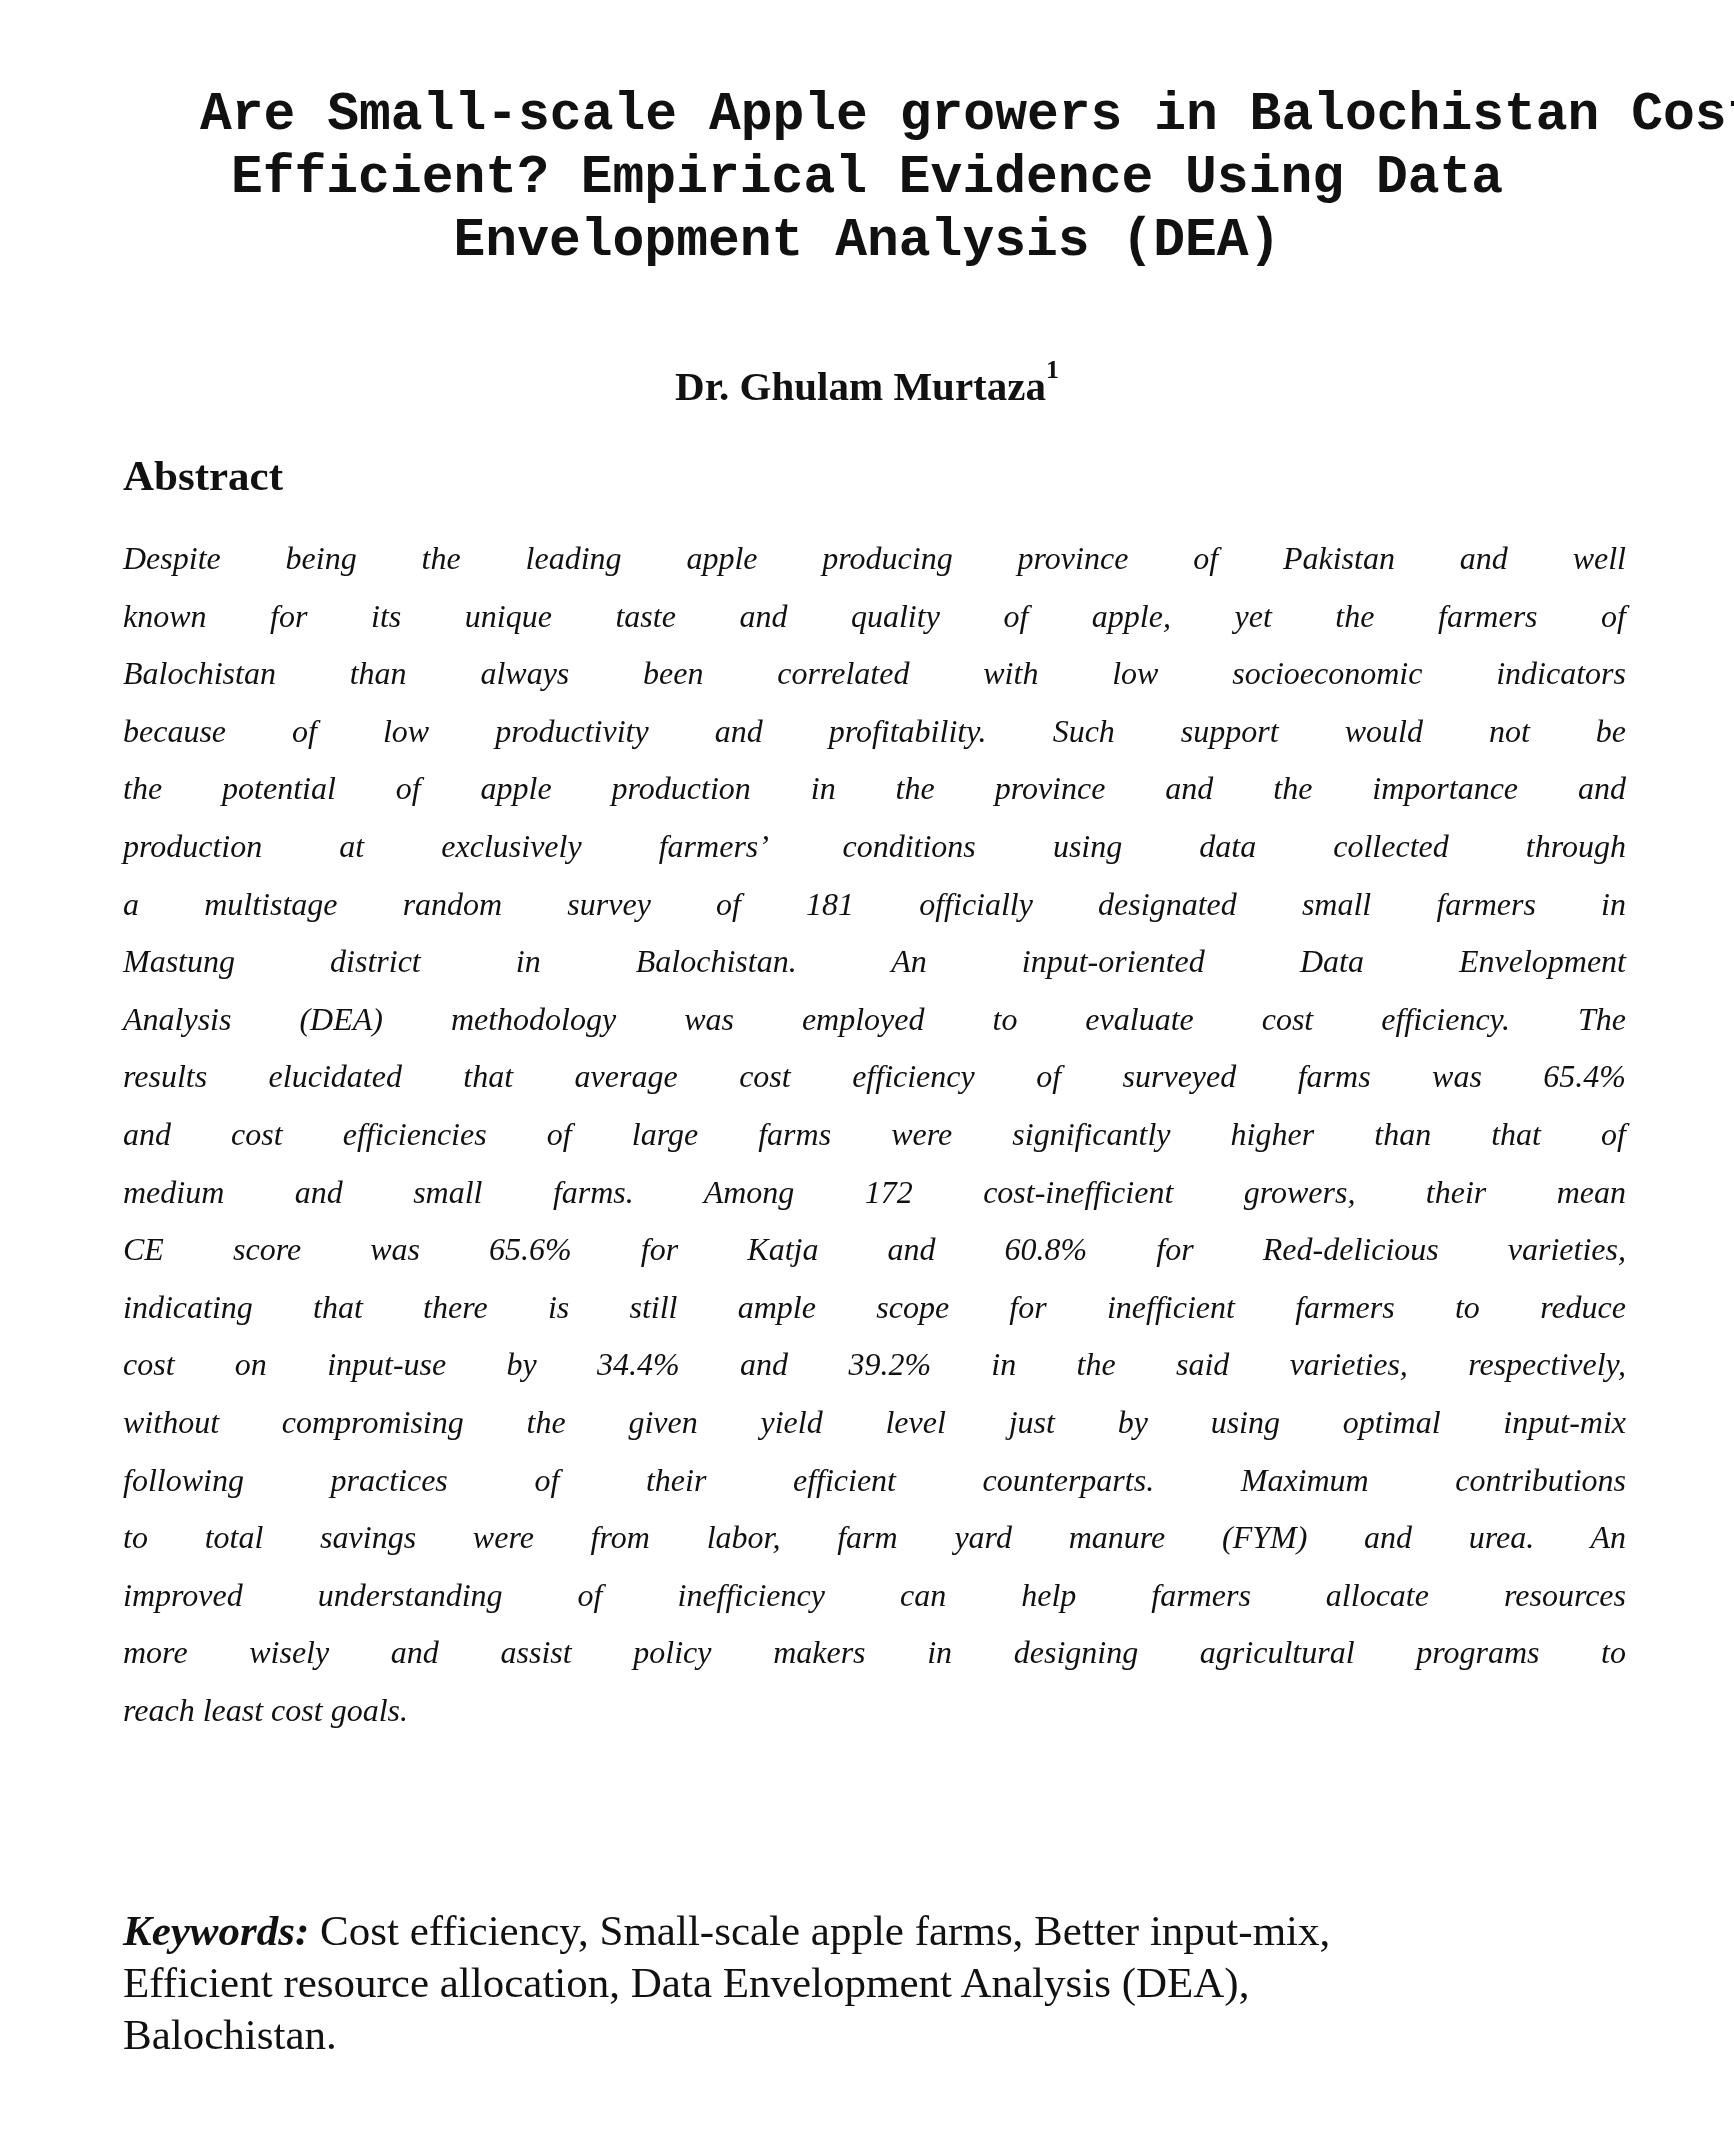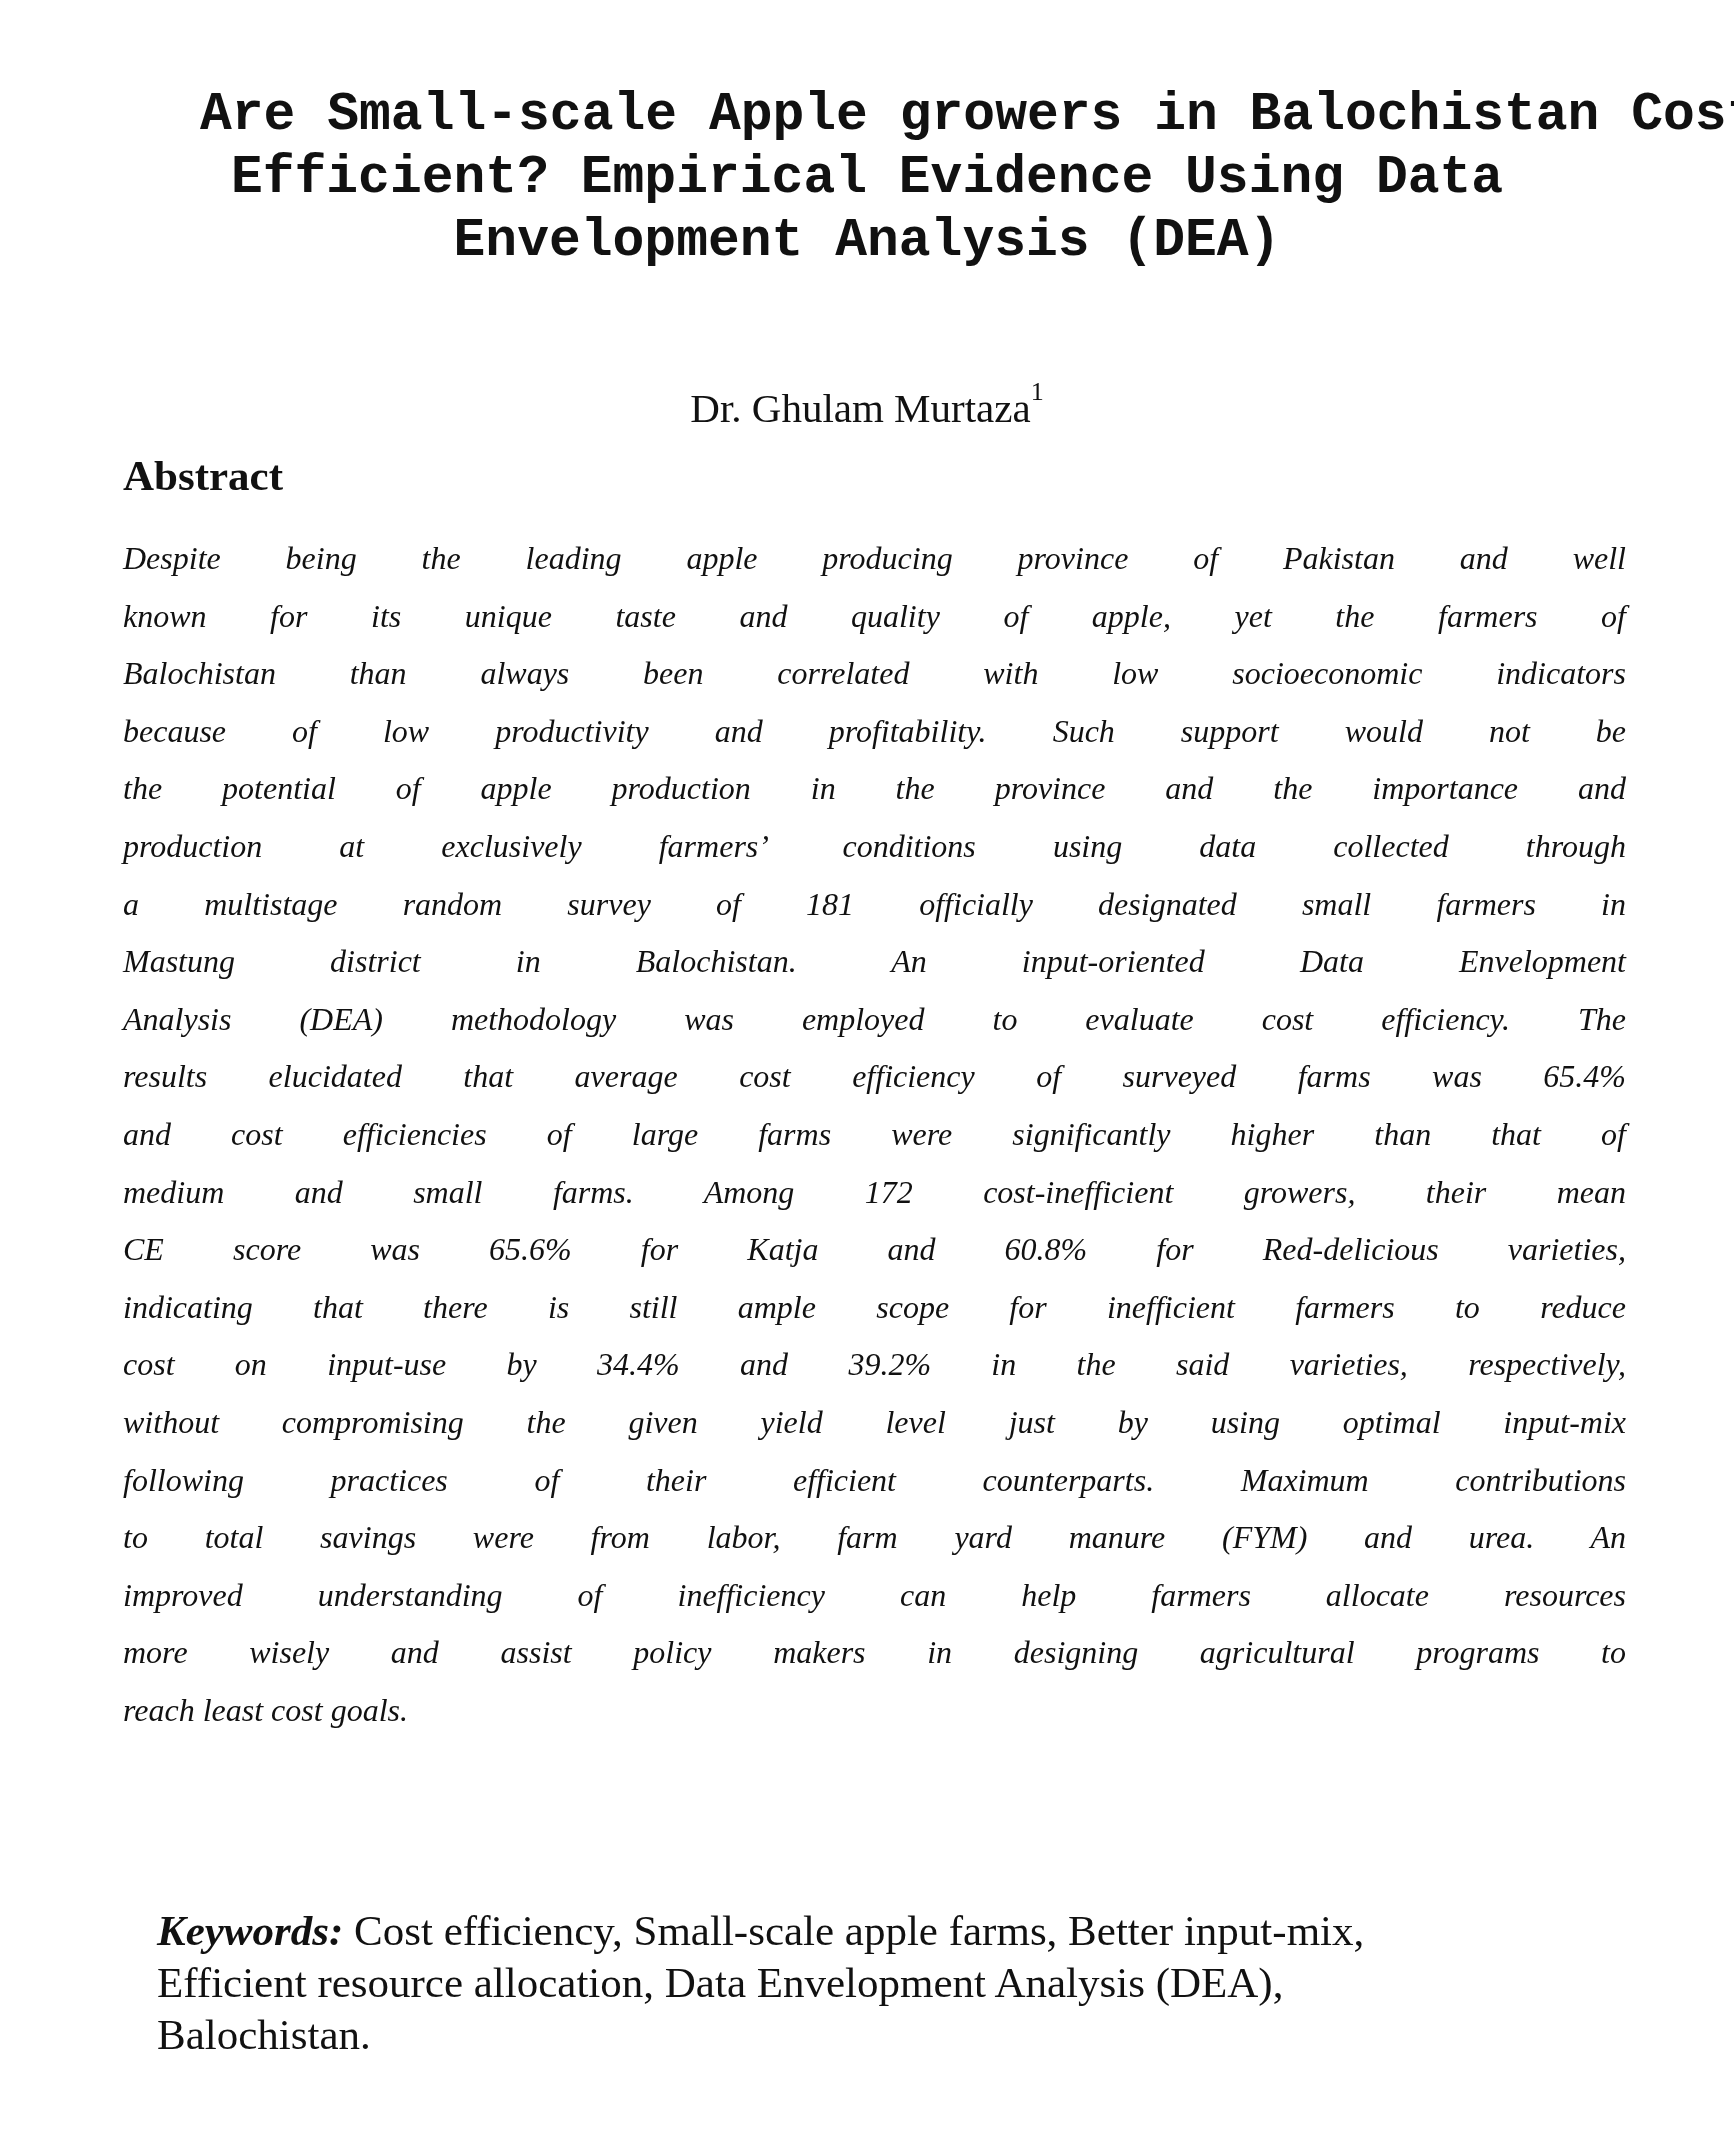--- a/index.html
+++ b/index.html
@@ -35,23 +35,23 @@
     }
     .title-line {
       display: block;
       white-space: nowrap;
       font-family: Liberation Mono, monospace;
     }
     .author {
       position: absolute;
       left: 0;
       width: 1734px;
-      top: 383px;
+      top: 361px;
       text-align: center;
-      font-weight: normal;
+      font-weight: bold;
       font-size: 41px;
       line-height: 50px;
       margin: 0;
     }
     .author sup {
       font-size: 26px;
       position: relative;
       top: -4px;
       vertical-align: top;
       line-height: 26px;
@@ -91,21 +91,20 @@
       left: 123px;
       width: 1503px;
       top: 1905px;
       margin: 0;
       font-size: 43px;
       line-height: 52px;
     }
     .keywords-line {
       display: block;
       white-space: nowrap;
-      margin-left: 34px;
     }
     .keywords-label {
       font-weight: bold;
       font-style: italic;
     }
   </style>
 </head>
 <body>
 
 <div class="page">

